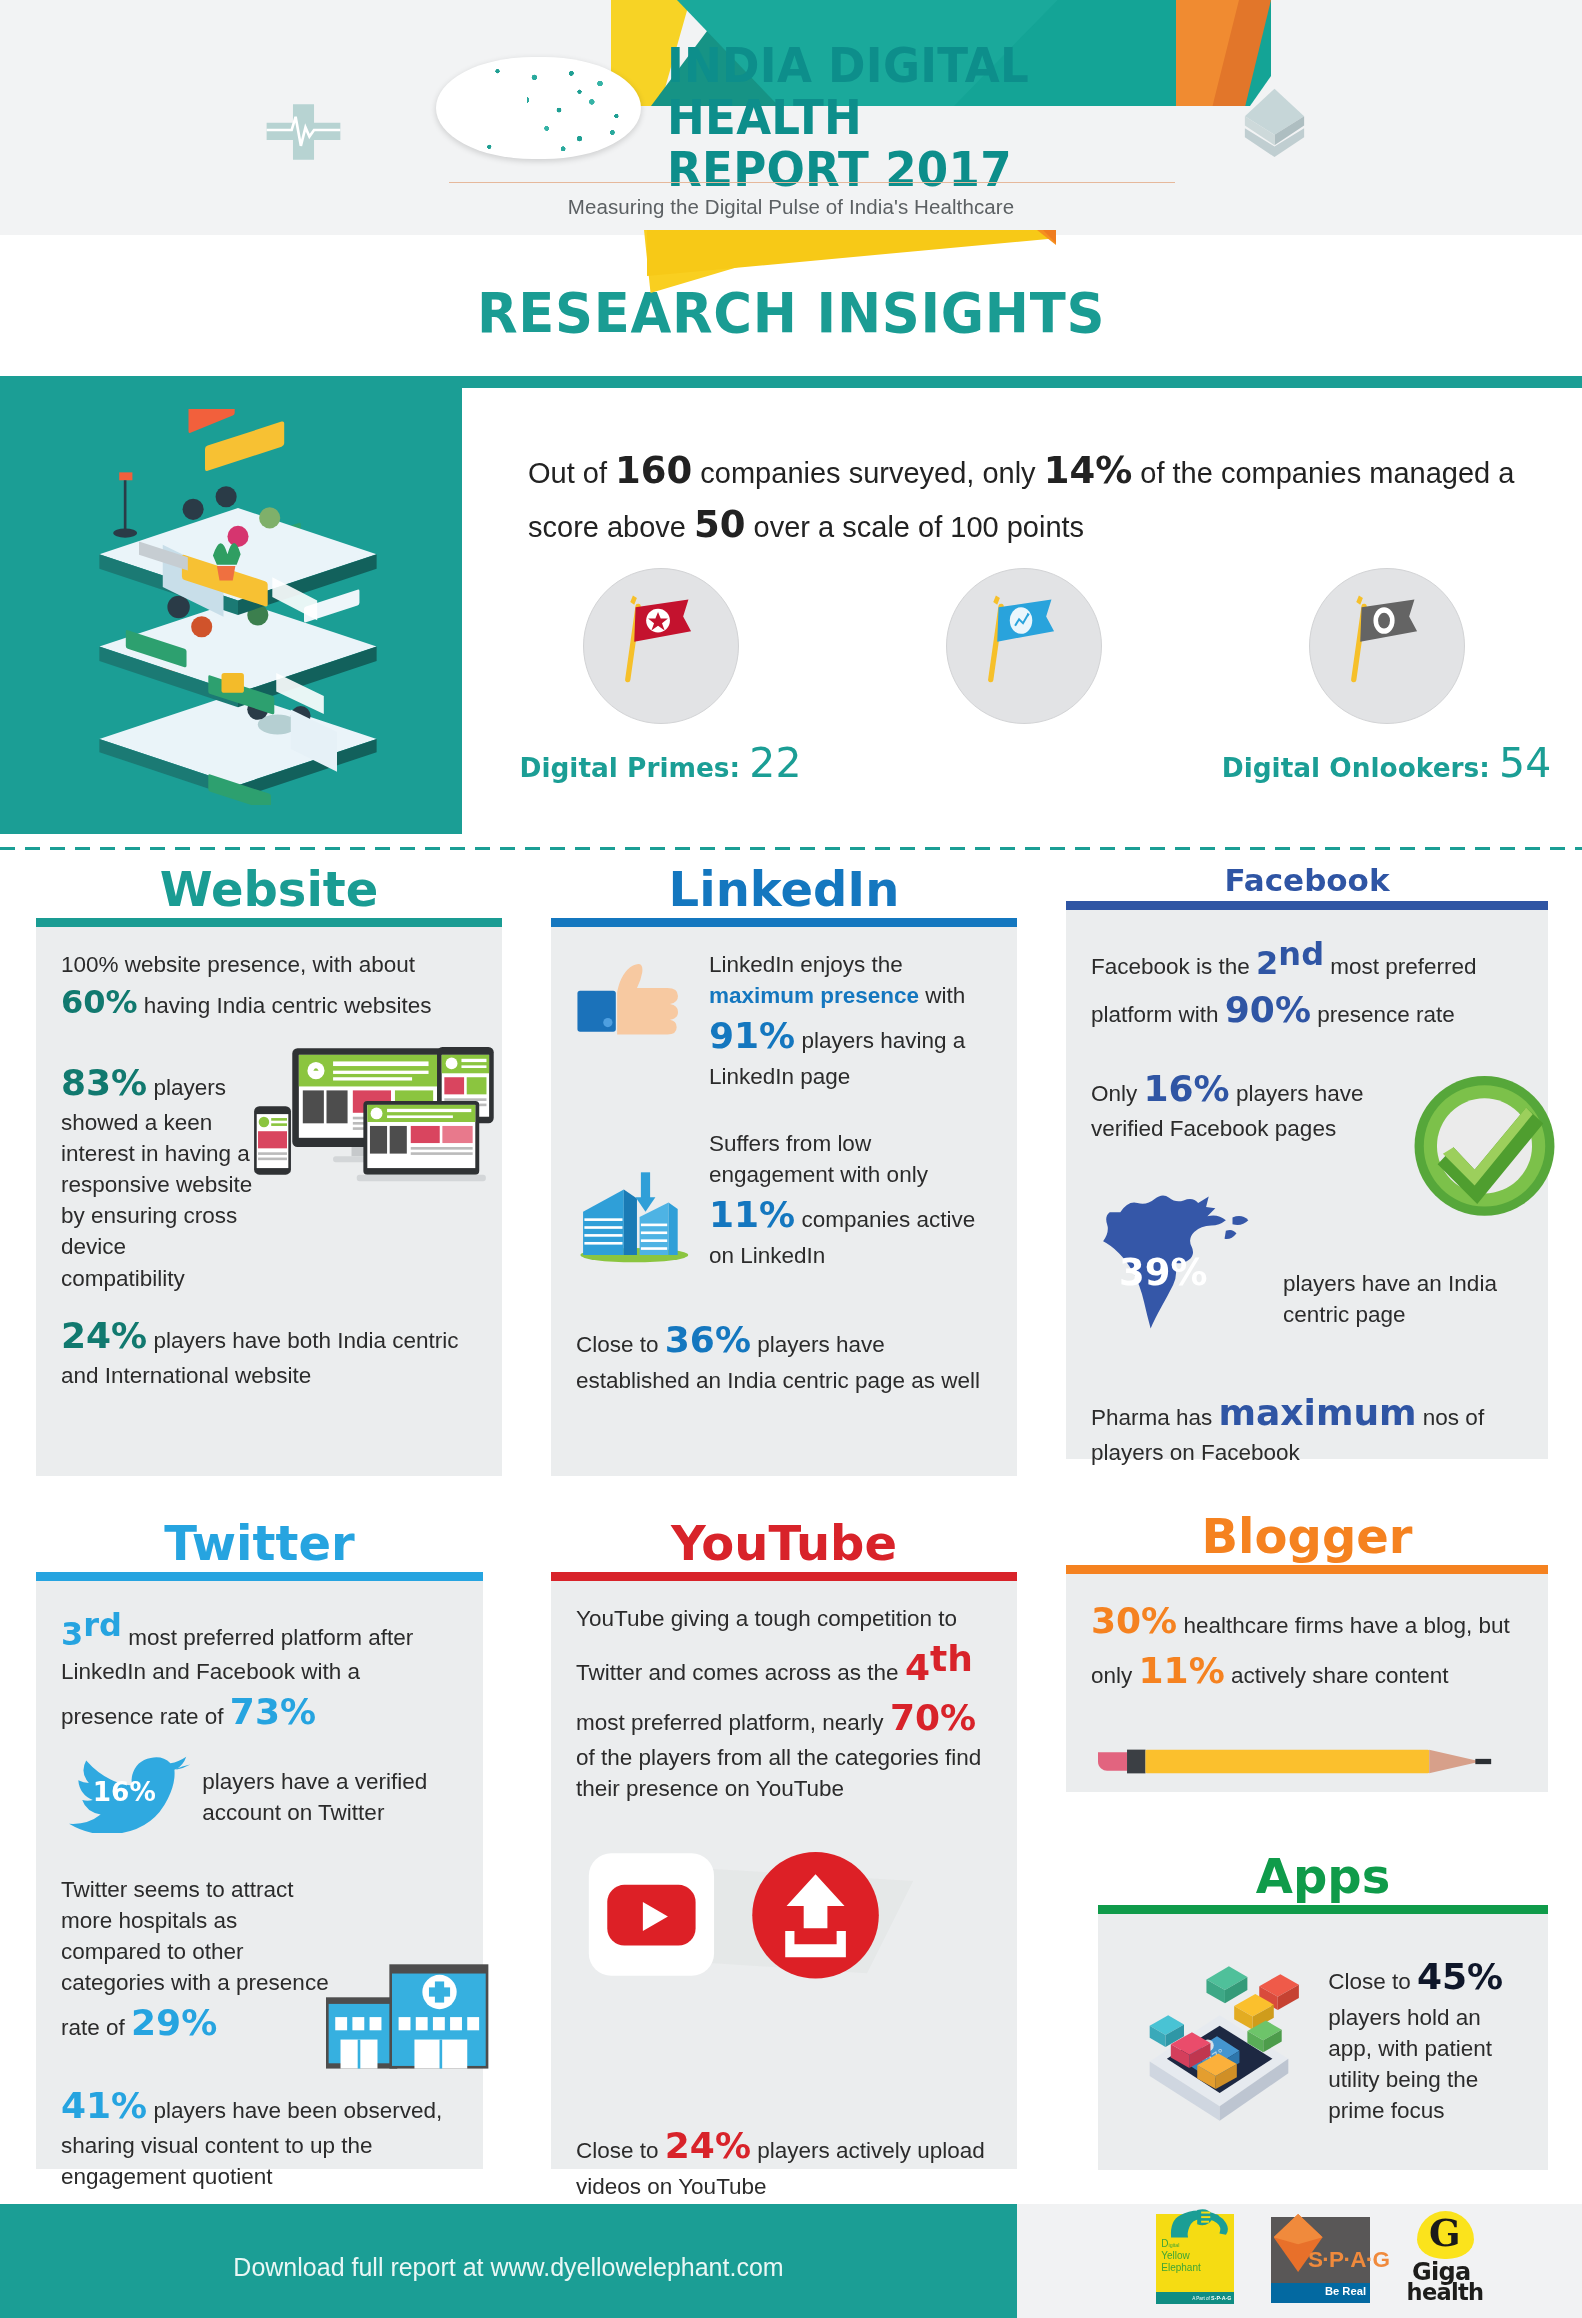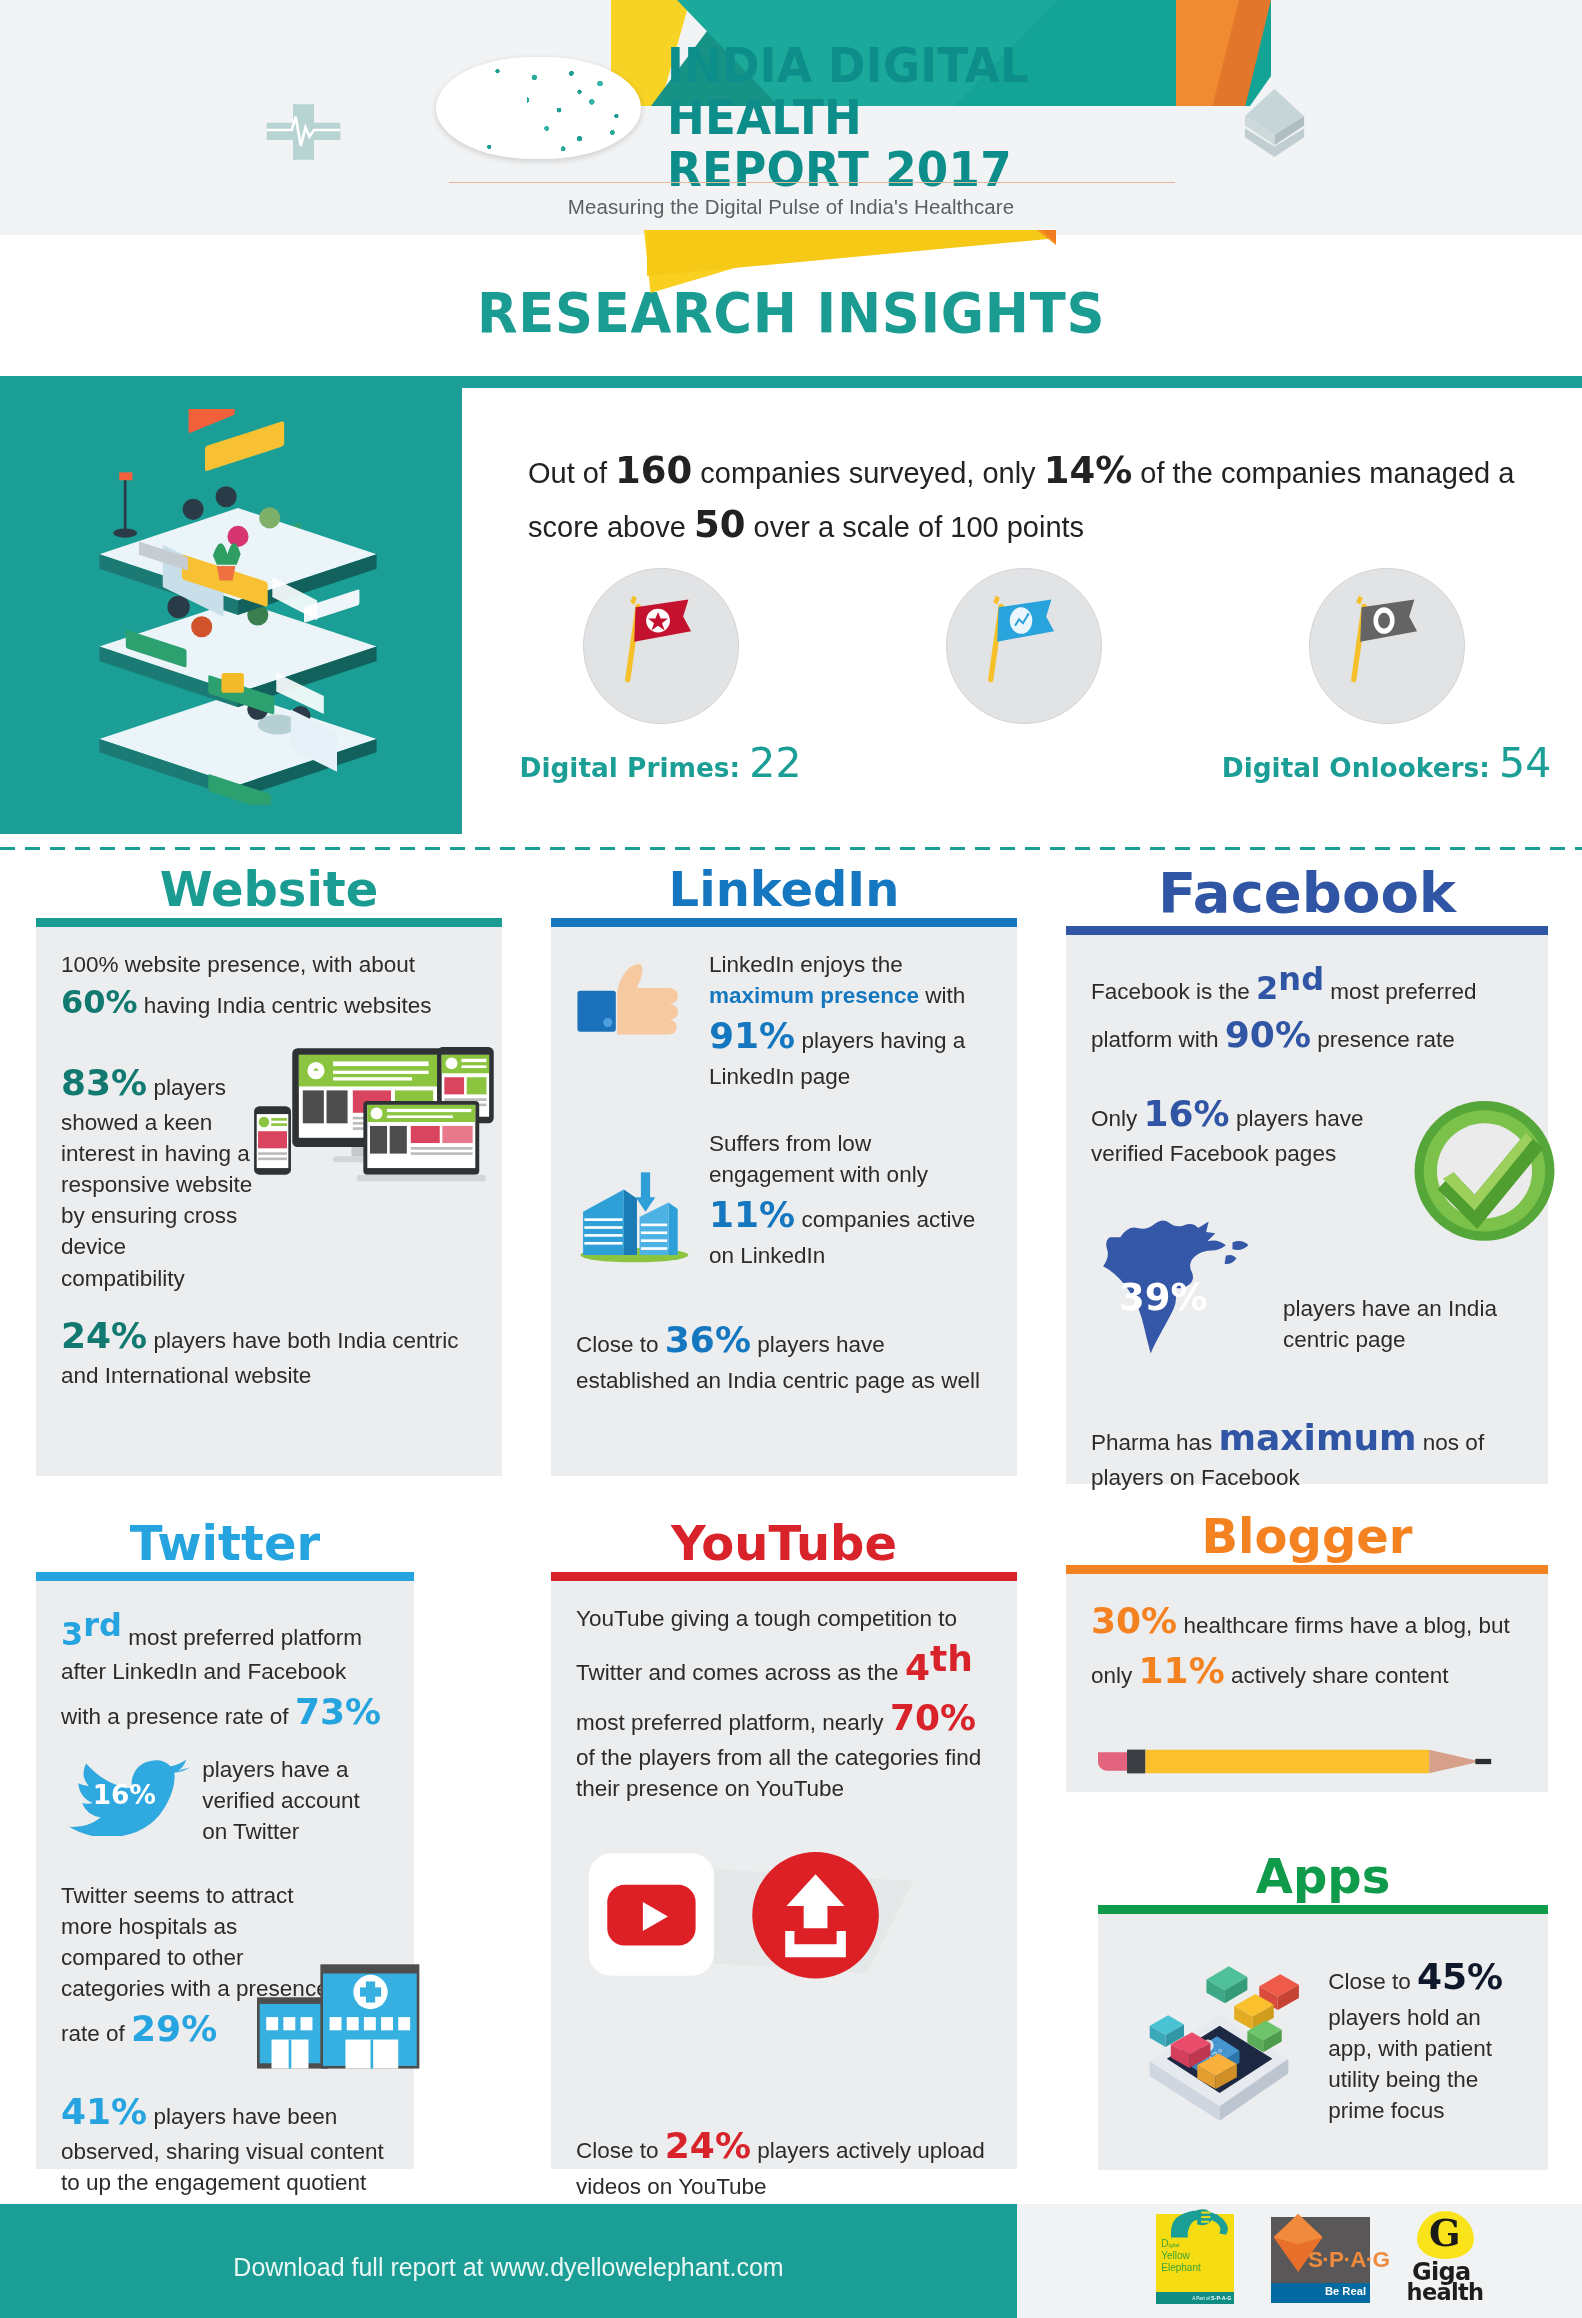--- a/index.html
+++ b/index.html
@@ -462,21 +462,21 @@
         </svg>
       </div>
       <p style="flex:1"><span>Suffers from low engagement with only </span><span class="bigger t-li">11%</span><span> companies active on LinkedIn</span></p>
     </div>
 
     <p style="margin-top:44px"><span>Close to </span><span class="bigger t-li">36%</span><span> players have established an India centric page as well</span></p>
   </div>
 </div>
 
 <div class="card" style="left:1066px; top:865px; width:482px;">
-  <div class="card-head t-fb" style="font-size:56px">Facebook</div>
+  <div class="card-head t-fb" style="font-size:31px">Facebook</div>
   <div class="card-rule r-fb"></div>
   <div class="card-body" style="height:549px">
     <div class="illus" style="right:-18.5px; top:158px; width:165px; height:165px;">
       <svg viewBox="0 0 250 250" width="165" height="165">
         <circle cx="125" cy="118" r="106" fill="#56a73a"></circle>
         <circle cx="125" cy="118" r="92" fill="#7cc14a"></circle>
         <circle cx="125" cy="118" r="72" fill="#ebebeb"></circle>
         <path d="M78 120 l32 34 l78 -94 l26 24 l-100 122 l-60 -60z" fill="#4f9e2f"></path>
         <path d="M78 120 l32 34 l78 -94 l10 10 l-88 108 l-48 -48z" fill="#9ccf5c"></path>
       </svg>
@@ -492,21 +492,21 @@
         <path d="M228 66 q14 -6 24 4 q-10 10 -24 6z" fill="#3557a8"></path>
         <text x="56" y="168" fill="#fff" font-family="DejaVu Sans, sans-serif" font-weight="bold" font-size="56">39%</text>
       </svg>
     </div>
     <p style="margin-top:124px; margin-left:192px; width:264px"><span> players have an India centric page</span></p>
 
     <p style="margin-top:57px"><span>Pharma has </span><span class="bigger t-fb">maximum</span><span> nos of players on Facebook</span></p>
   </div>
 </div>
 
-<div class="card" style="left:36px; top:1519px; width:378px;">
+<div class="card" style="left:36px; top:1519px; width:447px;">
   <div class="card-head t-tw" style="font-size:48px">Twitter</div>
   <div class="card-rule r-tw"></div>
   <div class="card-body" style="height:588px">
     <p><span class="big t-tw">3</span><sup class="big t-tw">rd</sup><span> most preferred platform after LinkedIn and Facebook with a presence rate of </span><span class="bigger t-tw">73%</span></p>
 
     <div style="display:flex; gap:9.2px; align-items:center; margin-top:9.2px;">
       <div style="flex:0 0 132px; position:relative;">
         <svg viewBox="0 0 200 120" width="132" height="79" style="font-size:34px">
           <path d="M196 16 q-10 6 -22 8 q12 -8 16 -20 q-12 8 -24 10 q-12 -12 -30 -8 q-22 4 -28 26 q-2 8 0 16 q-40 -4 -70 -38 q-10 18 4 34 q-8 0 -16 -4 q2 22 22 30 q-8 2 -16 0 q6 18 28 22 q-20 16 -48 14 q30 18 64 16 q62 -4 86 -54 q12 -24 10 -44 q12 -6 24 -8z" fill="#2fa9e0"></path>
           <text x="48" y="72" fill="#fff" font-family="DejaVu Sans, sans-serif" font-weight="bold" font-size="40">16%</text>

